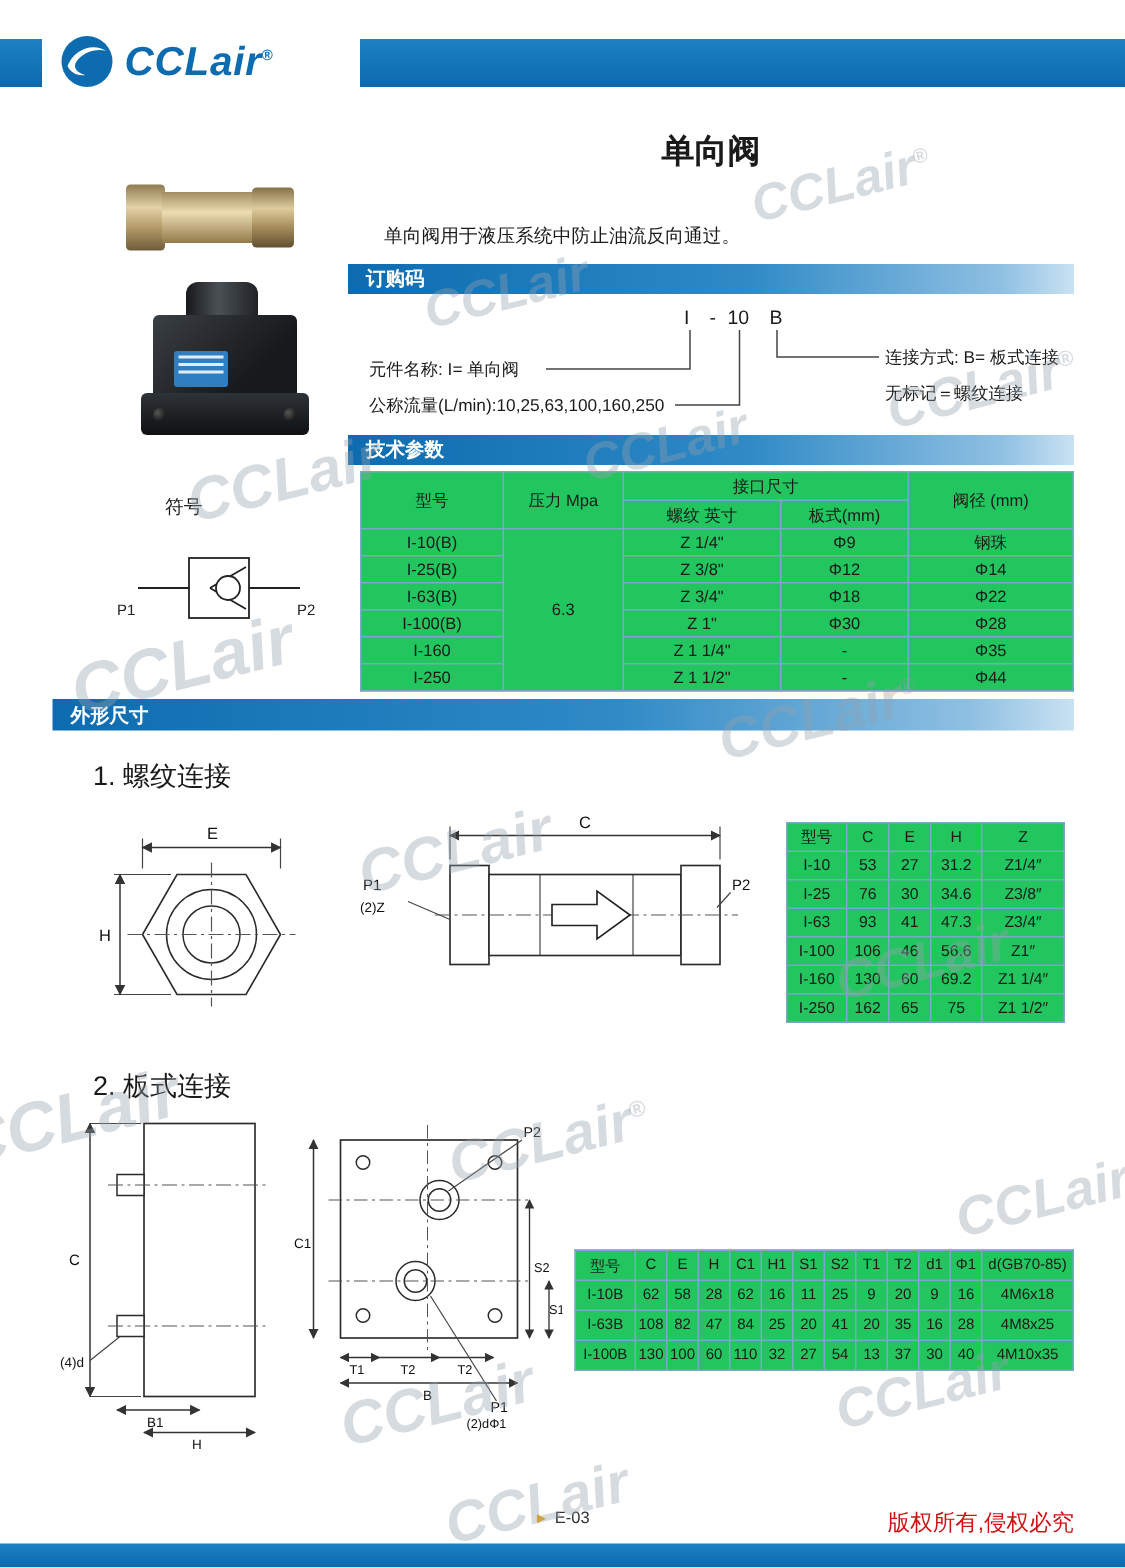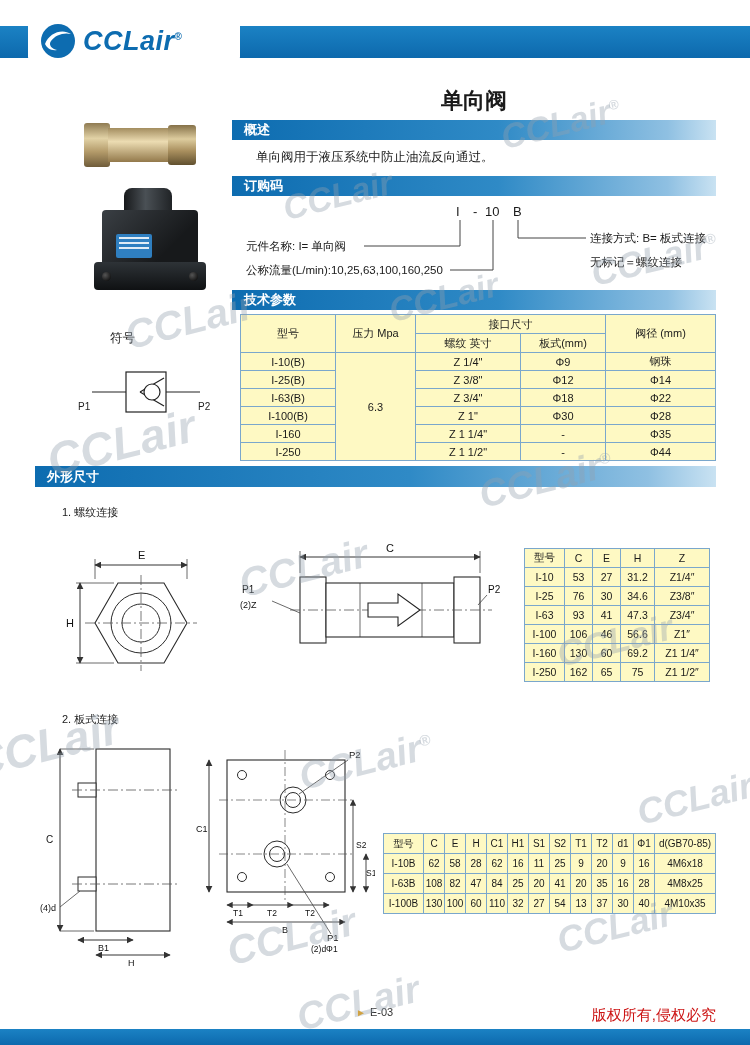--- a/index.html
+++ b/index.html
@@ -14,24 +14,24 @@
             display:flex;align-items:center;gap:7px;padding-left:12px;box-sizing:border-box;}
   .logo-text{color:#0d6cb0;font-weight:bold;font-style:italic;font-size:27px;letter-spacing:.5px;}
   .logo-text sup{font-size:10px;font-style:normal;}
 
   .page-title{left:232px;top:86px;width:484px;text-align:center;font-size:22px;font-weight:bold;}
 
   .secbar{height:20px;background:linear-gradient(90deg,#0d6cb0 0%,#2f8ac6 55%,#8fc0e2 90%,#c9e2f2 100%);
           color:#fff;font-size:13px;font-weight:bold;line-height:20px;padding-left:12px;box-sizing:border-box;}
 
   .body-text{font-size:12.5px;}
-  .small-heading{font-size:11px;}
+  .small-heading{font-size:18px;}
 
   
-  table.blue{border-collapse:collapse;background:#fef9c3;table-layout:fixed;}
+  table.blue{border-collapse:collapse;background:#22c55e;table-layout:fixed;}
   table.blue th,table.blue td{border:1px solid #7aa7cc;font-weight:normal;text-align:center;
             padding:0 1px;overflow:hidden;white-space:nowrap;}
   .tech-table{font-size:11px;}
   .dim-table{font-size:10.5px;}
   .plate-table{font-size:10px;}
 
   
   .code-part{font-size:13px;}
   .ord-label{font-size:11.5px;white-space:nowrap;}
 
@@ -130,21 +130,20 @@
     <line x1="14" y1="26" x2="48" y2="26" stroke="#222" stroke-width="1.2"></line>
     <rect x="48" y="6" width="40" height="40" fill="none" stroke="#222" stroke-width="1.2"></rect>
     <line x1="86" y1="12" x2="62" y2="26" stroke="#222" stroke-width="1.2"></line>
     <line x1="86" y1="40" x2="62" y2="26" stroke="#222" stroke-width="1.2"></line>
     <circle cx="74" cy="26" r="8" fill="#fff" stroke="#222" stroke-width="1.2"></circle>
     <line x1="88" y1="26" x2="122" y2="26" stroke="#222" stroke-width="1.2"></line>
     <text x="0" y="44" font-size="10" fill="#222">P1</text>
     <text x="120" y="44" font-size="10" fill="#222">P2</text>
   </svg>
 
-  <div class="abs secbar" style="left:232px;top:120px;width:484px;">概述</div>
   <div class="abs secbar" style="left:232px;top:176px;width:484px;">订购码</div>
 
   <div class="abs body-text" style="left:256px;top:149px;">单向阀用于液压系统中防止油流反向通过。</div>
   <div class="abs" style="left:232px;top:200px;width:484px;height:80px;">
     <svg class="abs" style="left:0;top:0;" width="484" height="80" viewBox="0 0 484 80">
       <path d="M228 20 V46 H132" fill="none" stroke="#444" stroke-width="1"></path>
       <path d="M261 20 V70 H218" fill="none" stroke="#444" stroke-width="1"></path>
       <path d="M286 20 V38 H354" fill="none" stroke="#444" stroke-width="1"></path>
     </svg>
     <span class="abs code-part" style="left:224px;top:4px;">I</span>

